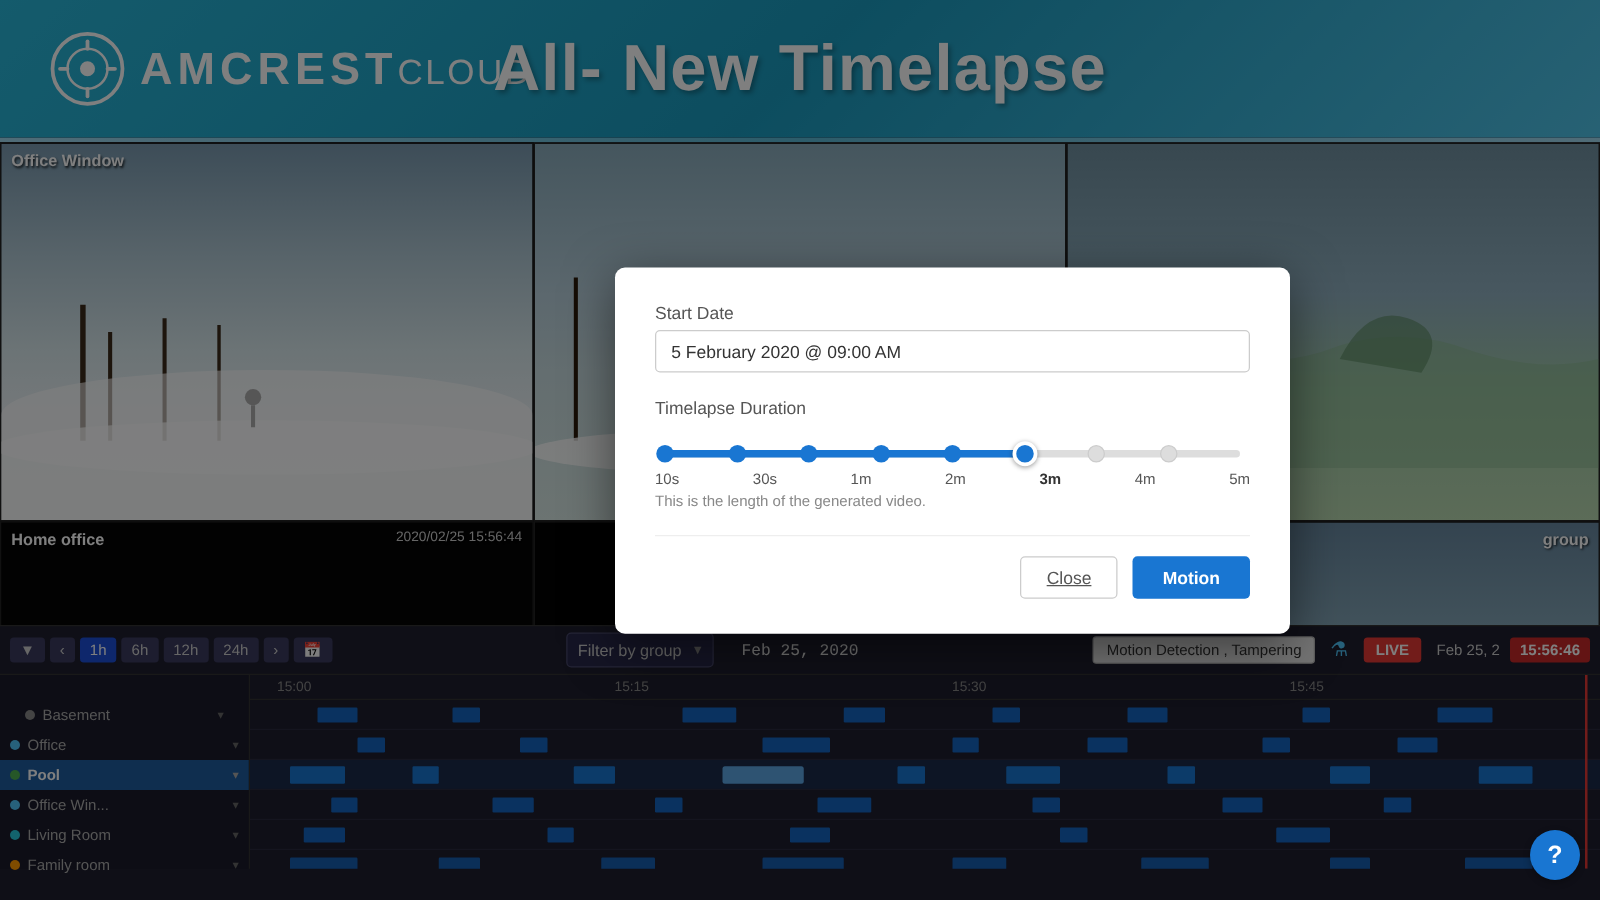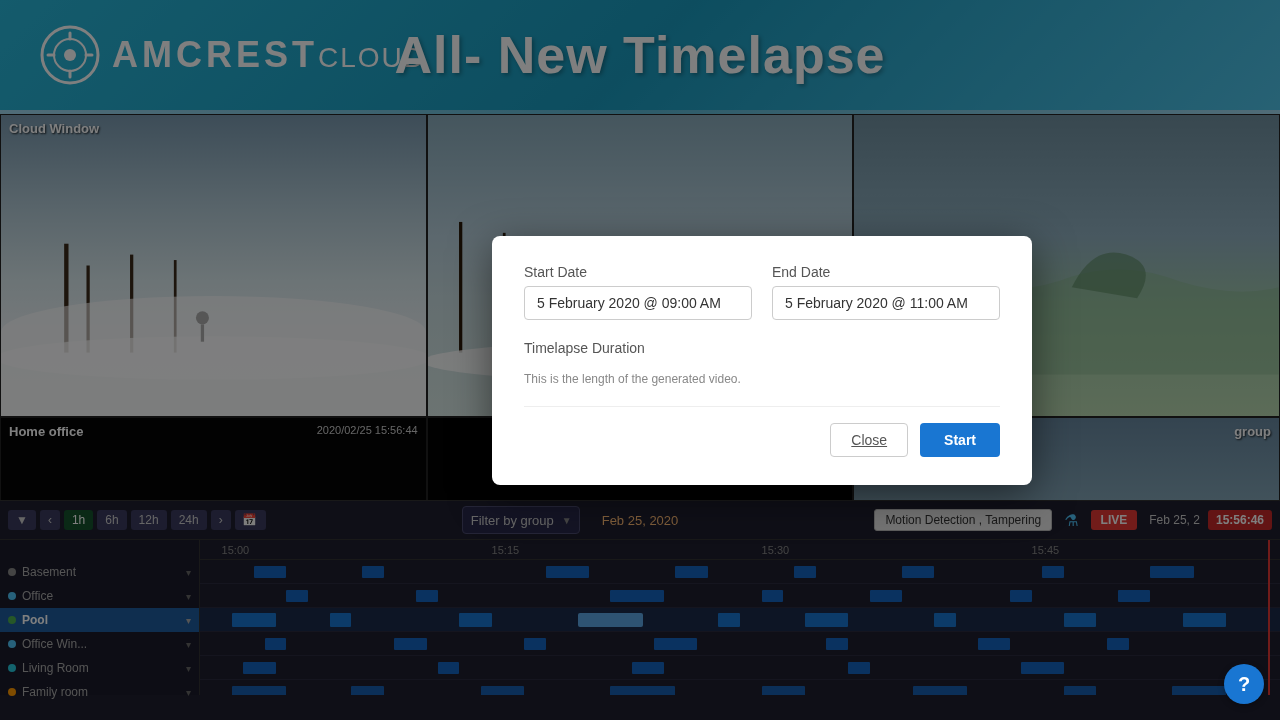--- a/index.html
+++ b/index.html
@@ -119,27 +119,28 @@
     .tc-btn {
       background: #3a3a5e;
       border: none;
       color: #ccc;
       padding: 3px 8px;
       border-radius: 3px;
       cursor: pointer;
       font-size: 12px;
     }
     .tc-btn.active {
-      background: #14532d;
+      background: #1d4ed8;
       color: white;
     }
     .timeline-date {
-      color: #fdba74;
+      color: #e5e5e5;
       font-size: 13px;
       margin-left: 10px;
+      font-family: Liberation Mono, monospace;
     }
     .filter-dropdown {
       background: #29294a;
       border: 1px solid #4a4a6e;
       color: #ccc;
       padding: 4px 24px 4px 8px;
       border-radius: 4px;
       font-size: 13px;
       height: 28px;
       appearance: none;
@@ -336,21 +337,21 @@
           <line x1="120" y1="180" x2="120" y2="90" stroke="#3a2a1a" stroke-width="3"></line>
           <line x1="80" y1="180" x2="80" y2="100" stroke="#3a2a1a" stroke-width="3"></line>
           <line x1="160" y1="180" x2="160" y2="95" stroke="#3a2a1a" stroke-width="2.5"></line>
 
           <ellipse cx="195" cy="185" rx="200" ry="20" fill="white" opacity="0.7"></ellipse>
 
           <circle cx="185" cy="148" r="6" fill="#333"></circle>
           <line x1="185" y1="154" x2="185" y2="170" stroke="#333" stroke-width="3"></line>
         </svg>
       </div>
-      <div class="camera-label">Cloud Window</div>
+      <div class="camera-label">Office Window</div>
     </div>
 
     <div class="camera-cell">
       <div style="width:100%;height:100%;background:linear-gradient(to bottom,#8aacbc 0%,#b8d0dc 40%,#c8dce0 60%, #d8e8e4 100%);">
         <svg width="100%" height="100%" style="position:absolute;top:0;left:0;" viewBox="0 0 390 200">
           <line x1="30" y1="180" x2="30" y2="60" stroke="#2a1a0a" stroke-width="3"></line>
           <line x1="70" y1="180" x2="70" y2="70" stroke="#2a1a0a" stroke-width="2.5"></line>
           <line x1="110" y1="180" x2="110" y2="75" stroke="#2a1a0a" stroke-width="3"></line>
           <ellipse cx="195" cy="188" rx="200" ry="18" fill="white" opacity="0.8"></ellipse>
         </svg>
@@ -417,21 +418,21 @@
         <span class="filter-icon">⚗</span>
         <div class="live-badge">LIVE</div>
         <span class="timeline-date-right">Feb 25, 2</span>
         <div class="live-time">15:56:46</div>
       </div>
 
       <div style="display:flex;height:155px;">
 
         <div style="width:200px;background:#1a1a2a;border-right:1px solid #333;padding-top:20px;">
 
-          <div style="height:24px;display:flex;align-items:center;padding:0 8px;gap:6px;">
+          <div style="height:24px;display:flex;align-items:center;padding:0 20px;gap:6px;">
             <span style="width:8px;height:8px;border-radius:50%;background:#888;flex-shrink:0;"></span>
             <span style="color:#aaa;font-size:12px;">Basement</span>
             <span style="margin-left:auto;color:#666;font-size:10px;">▾</span>
           </div>
           <div style="height:24px;display:flex;align-items:center;padding:0 8px;gap:6px;">
             <span style="width:8px;height:8px;border-radius:50%;background:#4fc3f7;flex-shrink:0;"></span>
             <span style="color:#aaa;font-size:12px;">Office</span>
             <span style="margin-left:auto;color:#666;font-size:10px;">▾</span>
           </div>
           <div style="height:24px;display:flex;align-items:center;padding:0 8px;gap:6px;background:#1e5c9e;">
@@ -536,32 +537,56 @@
 </div>
 
 <div class="modal-overlay">
   <div class="modal">
 
     <div class="modal-row">
       <div class="modal-field">
         <div class="modal-label">Start Date</div>
         <input class="modal-input" type="text" value="5 February 2020 @ 09:00 AM" style="">
       </div>
-      <div class="modal-field">
-        <div class="modal-label">End Date</div>
-        <input class="modal-input" type="text" value="5 February 2020 @ 11:00 AM" style="">
-      </div>
     </div>
 
     <div>
       <div class="timelapse-label">Timelapse Duration</div>
 
+      <div style="position:relative;padding:10px 0 0 0;">
+
+        <div style="position:relative;height:6px;background:#ddd;border-radius:3px;margin:0 8px;">
+
+          <div style="width:62.5%;height:100%;background:#1976d2;border-radius:3px;"></div>
+
+          <div style="position:absolute;top:50%;left:0%;transform:translate(-50%,-50%);width:14px;height:14px;border-radius:50%;background:#1976d2;"></div>
+          <div style="position:absolute;top:50%;left:12.5%;transform:translate(-50%,-50%);width:14px;height:14px;border-radius:50%;background:#1976d2;"></div>
+          <div style="position:absolute;top:50%;left:25%;transform:translate(-50%,-50%);width:14px;height:14px;border-radius:50%;background:#1976d2;"></div>
+          <div style="position:absolute;top:50%;left:37.5%;transform:translate(-50%,-50%);width:14px;height:14px;border-radius:50%;background:#1976d2;"></div>
+          <div style="position:absolute;top:50%;left:50%;transform:translate(-50%,-50%);width:14px;height:14px;border-radius:50%;background:#1976d2;"></div>
+
+          <div style="position:absolute;top:50%;left:62.5%;transform:translate(-50%,-50%);width:20px;height:20px;border-radius:50%;background:#1976d2;border:3px solid white;box-shadow:0 1px 4px rgba(0,0,0,0.4);cursor:pointer;"></div>
+
+          <div style="position:absolute;top:50%;left:75%;transform:translate(-50%,-50%);width:14px;height:14px;border-radius:50%;background:#ddd;border:1px solid #ccc;"></div>
+          <div style="position:absolute;top:50%;left:87.5%;transform:translate(-50%,-50%);width:14px;height:14px;border-radius:50%;background:#ddd;border:1px solid #ccc;"></div>
+        </div>
+
+        <div style="display:flex;justify-content:space-between;margin-top:10px;padding:0 0;">
+          <span style="font-size:12px;color:#555;">10s</span>
+          <span style="font-size:12px;color:#555;">30s</span>
+          <span style="font-size:12px;color:#555;">1m</span>
+          <span style="font-size:12px;color:#555;">2m</span>
+          <span style="font-size:12px;color:#333;font-weight:bold;">3m</span>
+          <span style="font-size:12px;color:#555;">4m</span>
+          <span style="font-size:12px;color:#555;">5m</span>
+        </div>
+      </div>
       <div class="slider-hint">This is the length of the generated video.</div>
     </div>
 
     <div class="modal-footer">
       <button class="btn-close">Close</button>
-      <button class="btn-submit">Start</button>
+      <button class="btn-submit">Motion</button>
     </div>
   </div>
 </div>
 
 <div class="help-btn">?</div>
 
 </body></html>

